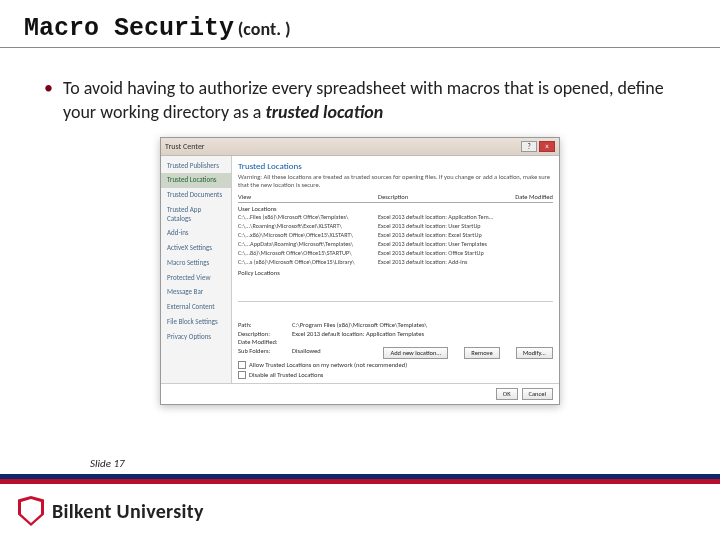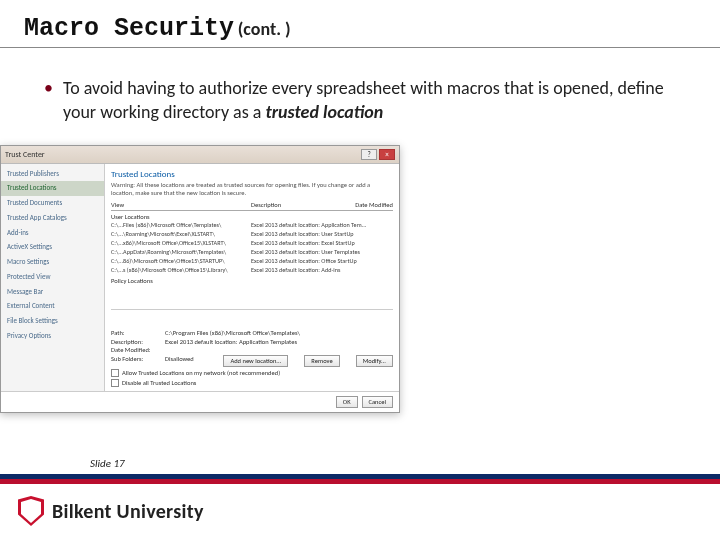--- a/index.html
+++ b/index.html
@@ -10,21 +10,21 @@
     position: relative;
     overflow: hidden;
   }
   .title-area { padding: 14px 24px 4px 24px; border-bottom: 1px solid #888; }
   .title { font-size: 25px; font-weight: bold; color: #111; display: inline; font-family: Liberation Mono, monospace; }
   .title-suffix { font-size: 18px; font-weight: bold; color: #222; margin-top: 24px; }
   .bullet-area { padding: 28px 34px 8px 44px; font-size: 18px; color: #222; line-height: 1.35; }
   .bullet { display: flex; }
   .bullet-dot { color: #7a0019; font-size: 18px; margin-right: 10px; line-height: 1.35; }
   .emph { font-weight: bold; font-style: italic; }
-  .dialog-wrap { display: flex; justify-content: flex-start; margin-top: 12px; }
+  .dialog-wrap { display: flex; justify-content: center; margin-top: 4px; }
   .dialog {
     width: 400px; height: 268px;
     background: #fff;
     border: 1px solid #999;
     box-shadow: 0 2px 8px rgba(0,0,0,0.25);
     font-size: 7px;
     color: #333;
     display: flex; flex-direction: column;
   }
   .dialog-titlebar {
@@ -33,21 +33,21 @@
     border-bottom: 1px solid #bbb;
     display: flex; align-items: center; justify-content: space-between;
     padding: 0 4px;
   }
   .dialog-titlebar .ttl { font-size: 8px; color: #333; }
   .winbtns { display: flex; gap: 2px; }
   .winbtn { width: 16px; height: 11px; border: 1px solid #999; background: #eee; font-size: 7px; text-align: center; line-height: 9px; }
   .winbtn.close { background: #c84040; color: #fff; border-color: #a33; }
   .dialog-body { flex: 1; display: flex; }
   .sidebar {
-    width: 104px; background: #f4f4f4; border-right: 1px solid #ccc;
+    width: 71px; background: #f4f4f4; border-right: 1px solid #ccc;
     padding: 3px 0;
   }
   .sidebar .item { padding: 3px 6px; color: #4a6a8a; font-size: 7px; cursor: pointer; line-height: 1.25; }
   .sidebar .item.sel { background: #cdd6c8; color: #263; }
   .main {
     flex: 1; padding: 4px 6px 4px 6px;
     display: flex; flex-direction: column;
   }
   .main h3 { font-size: 9px; color: #0b5ca5; font-weight: normal; margin-bottom: 2px; }
   .warn { color: #555; font-size: 6.5px; line-height: 1.25; margin-bottom: 3px; }

